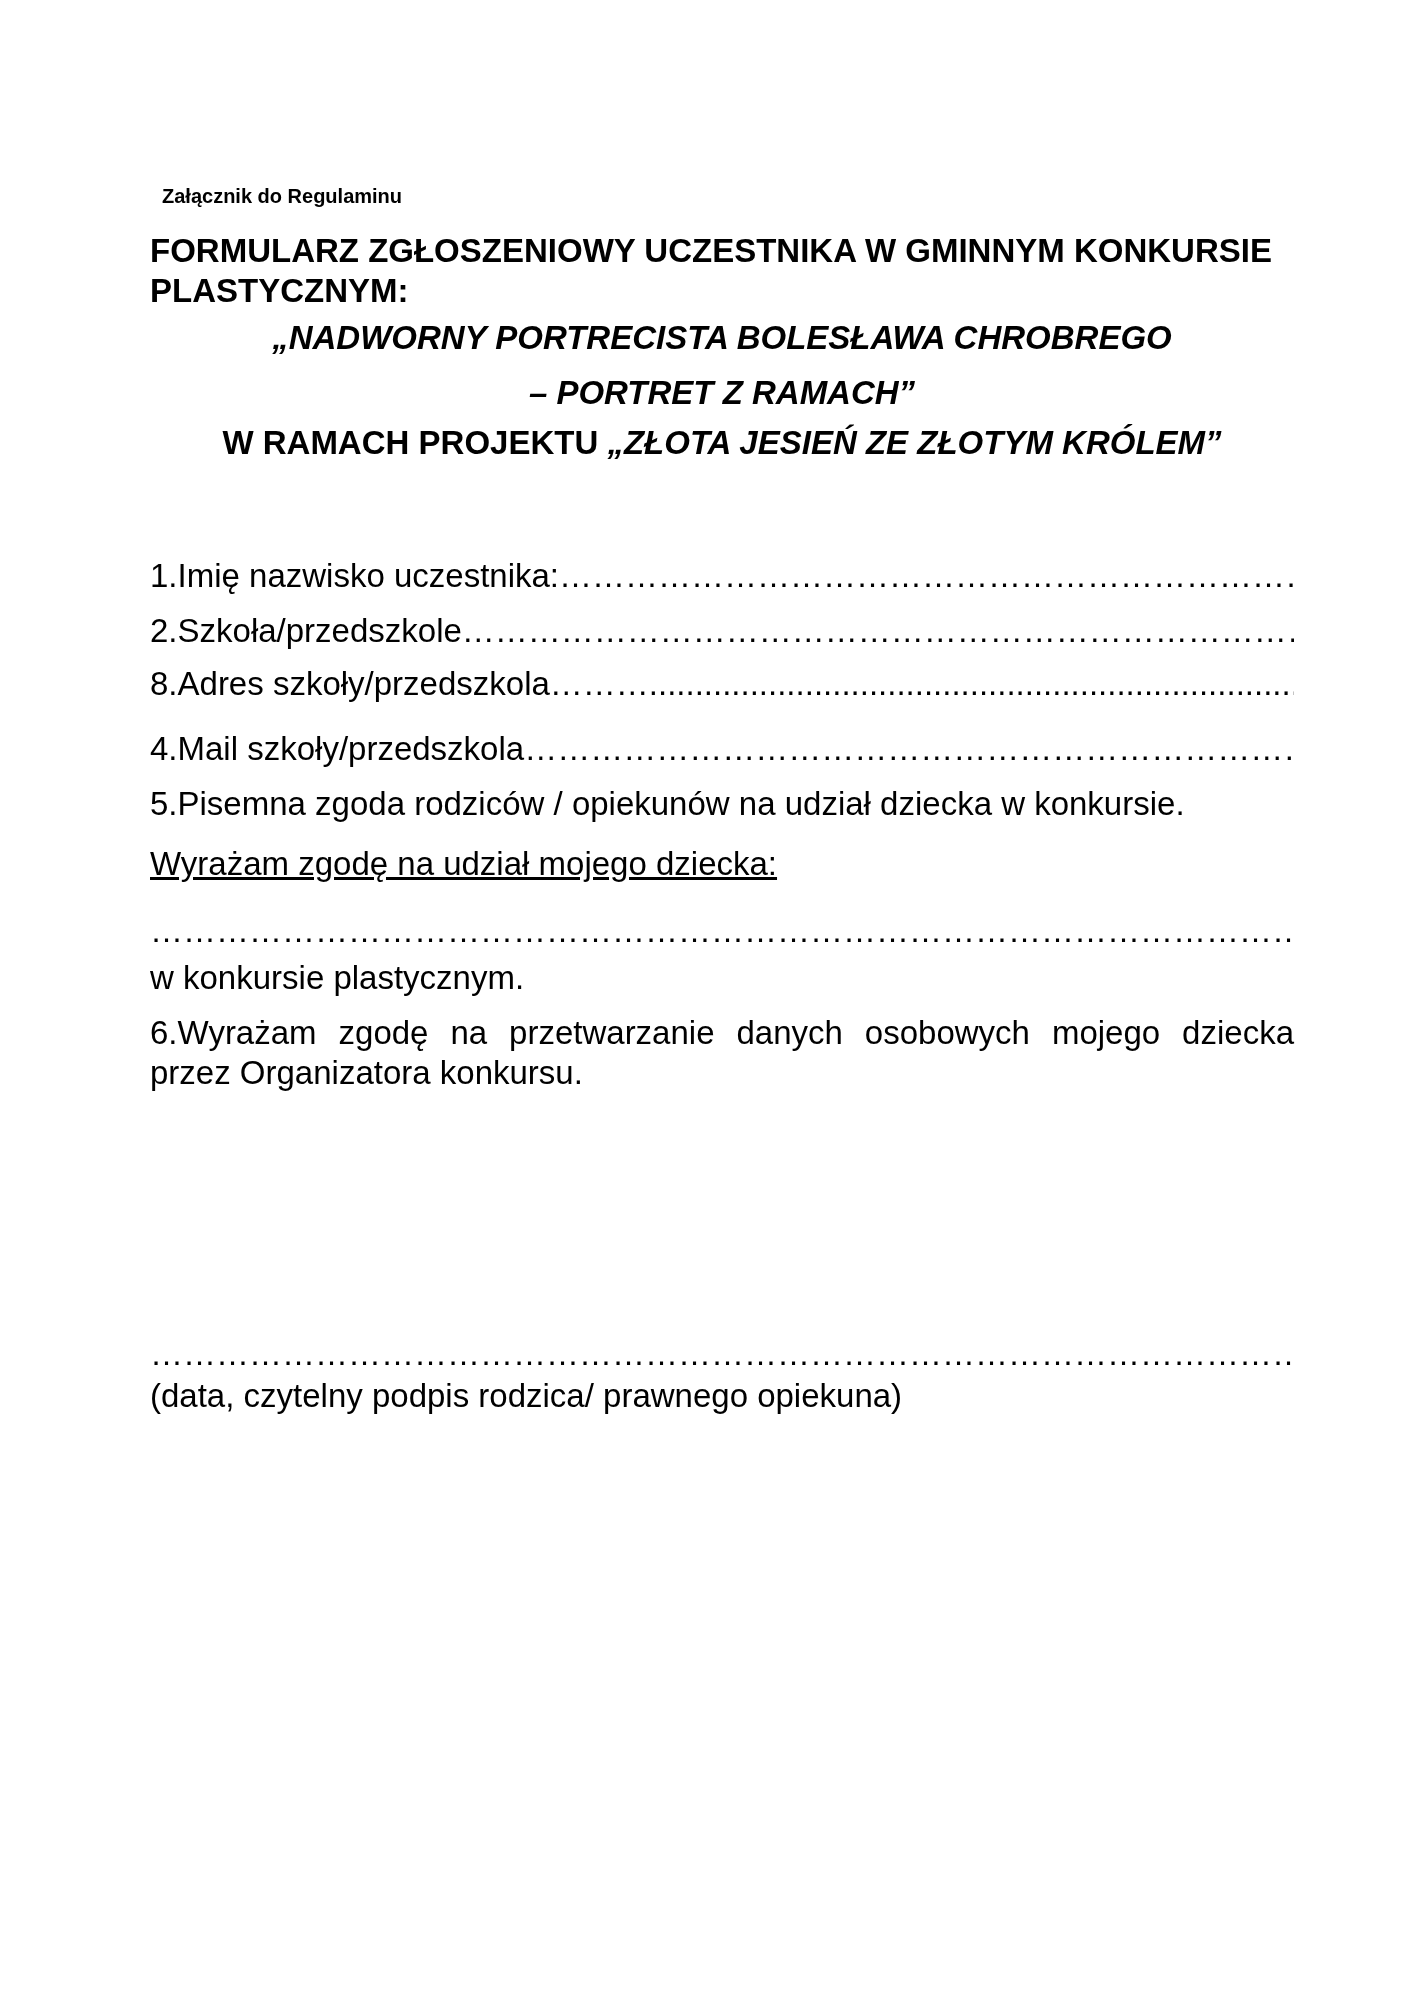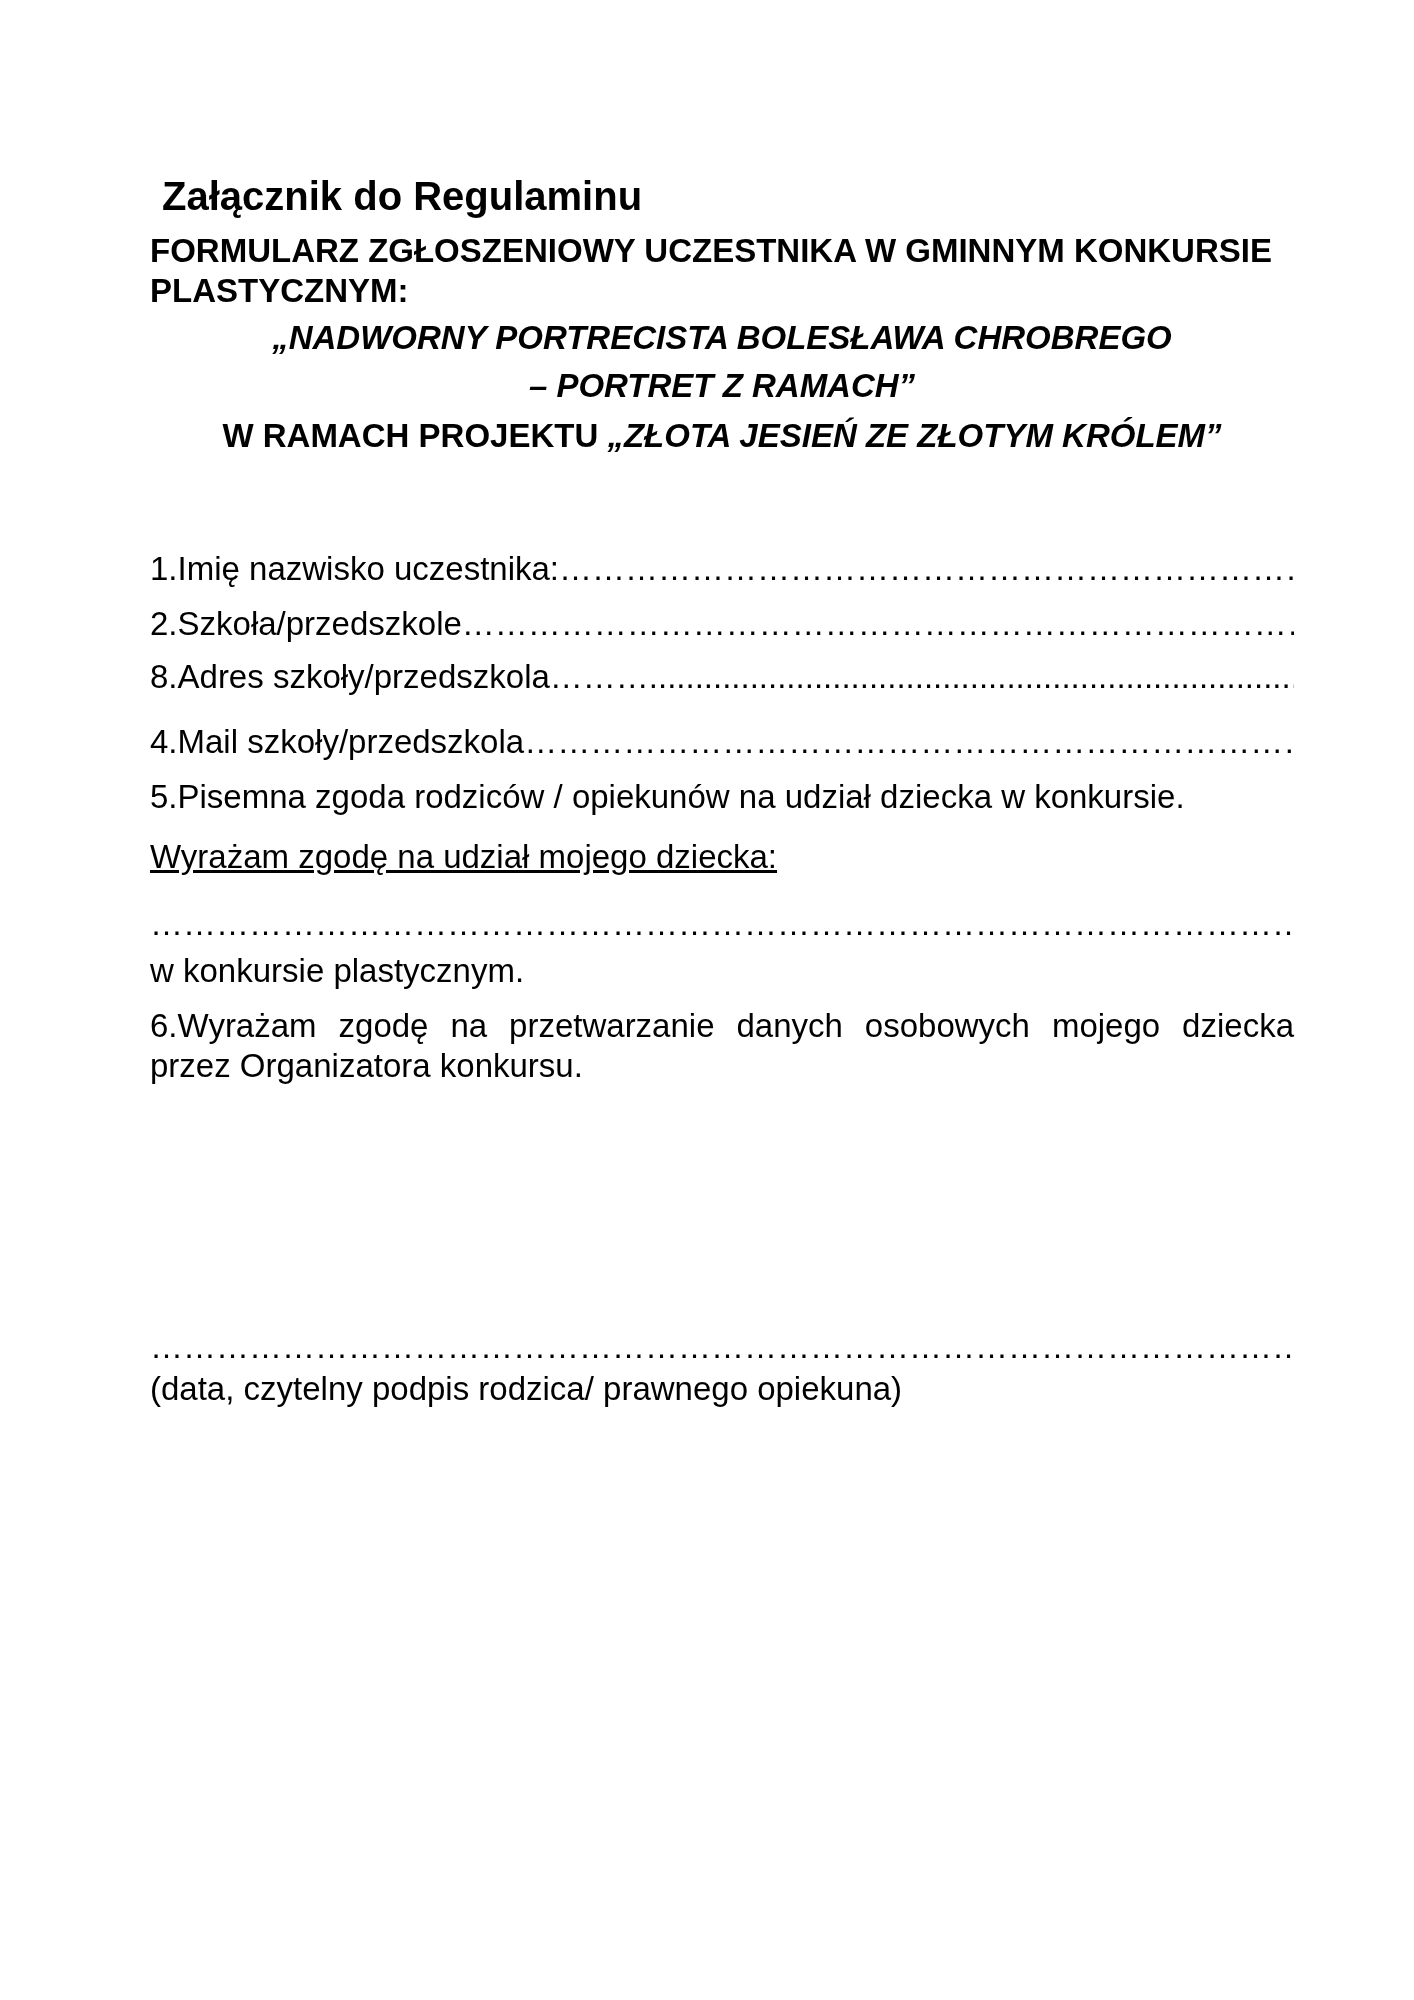--- a/index.html
+++ b/index.html
@@ -17,34 +17,34 @@
     font-size: 33px;
     line-height: 40px;
     box-sizing: border-box;
     padding: 176px 120px 0 150px;
     overflow: hidden;
   }
   p { margin: 0; padding: 0; }
 
   .attachment-note {
     font-weight: bold;
-    font-size: 40px;
+    font-size: 20px;
     text-indent: 12px;
     margin-bottom: 15px;
   }
   .title-main {
     font-weight: bold;
     margin-bottom: 7px;
   }
   .title-quote {
     font-weight: bold;
     font-style: italic;
     text-align: center;
   }
-  .title-quote.l1 { margin-bottom: 8px; }
+  .title-quote.l1 { margin-bottom: 15px; }
   .title-quote.l2 { margin-bottom: 10px; }
   .project-line {
     font-weight: bold;
     text-align: center;
     margin-bottom: 93px;
   }
   .project-line .quoted { font-style: italic; }
 
   .fill-line { display: flex; }
   .fill-line .label { white-space: nowrap; flex: 0 0 auto; }

